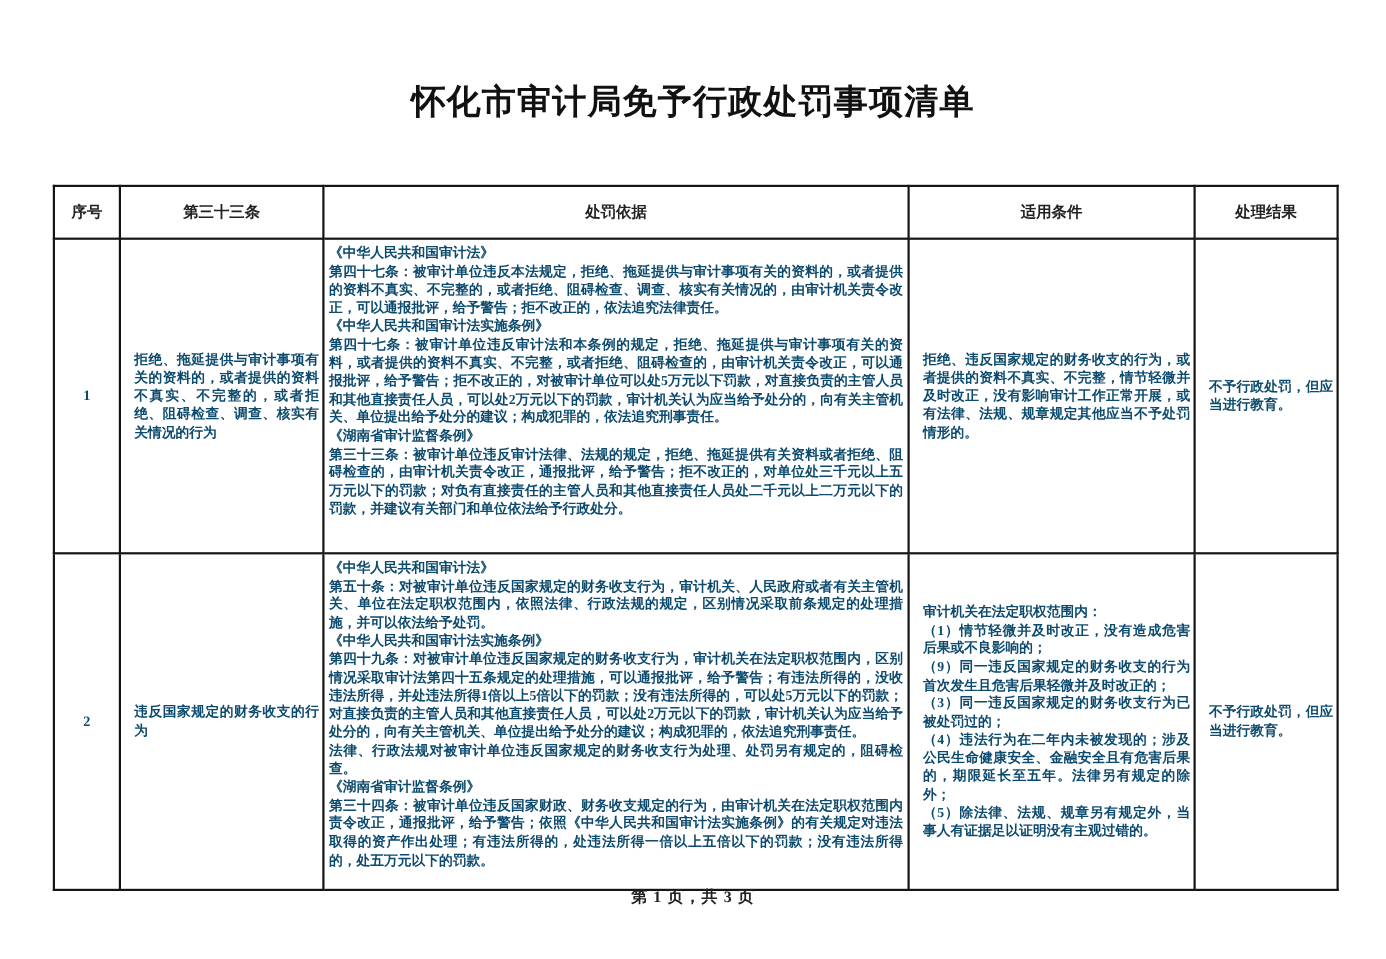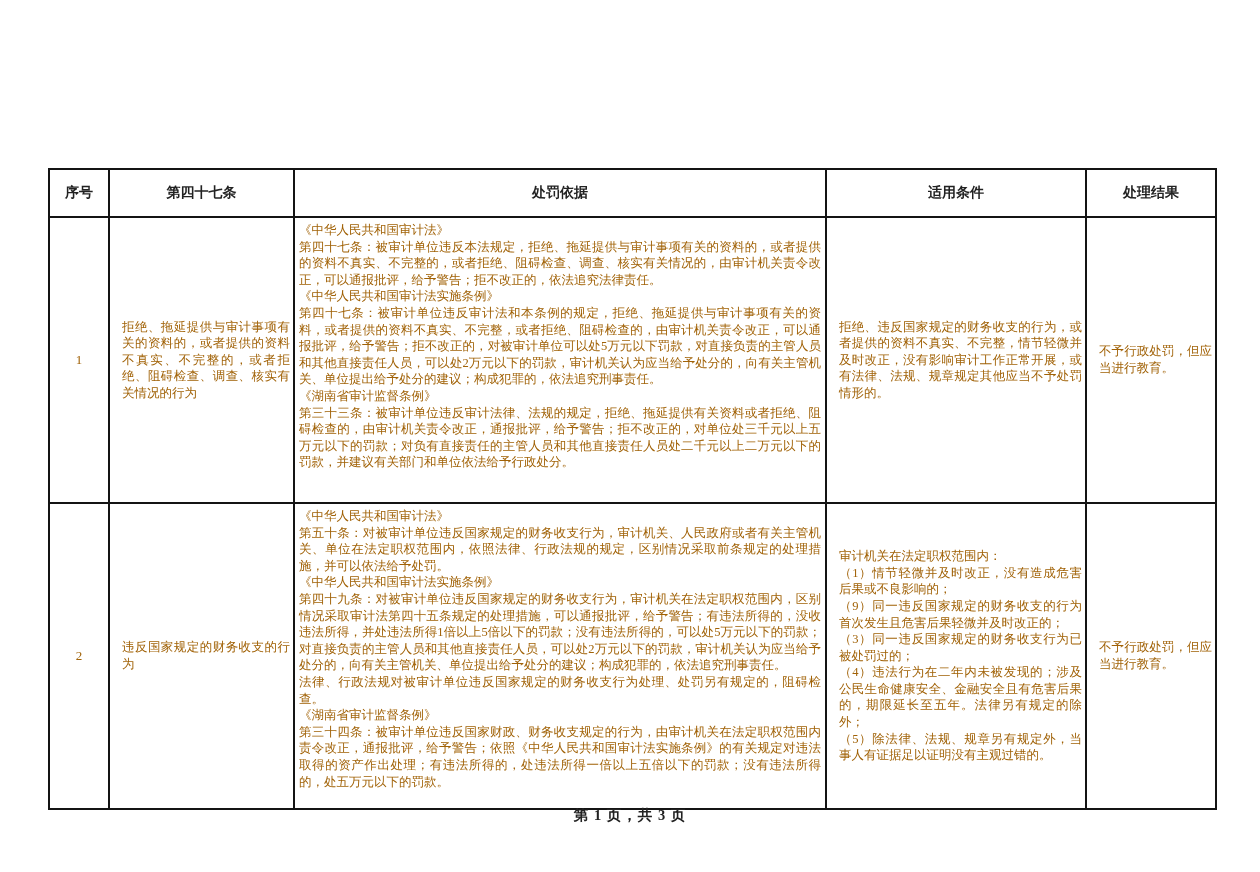--- a/index.html
+++ b/index.html
@@ -45,21 +45,22 @@
     text-align: center;
     vertical-align: middle;
     padding: 2px;
     color: #222;
   }
   .main-table td {
     font-size: 12.5px;
     line-height: 16.6px;
     padding: 2px 3px;
     vertical-align: middle;
-    color: #a16207;
+    color: #0c4a6e;
+    font-weight: bold;
   }
   .row-1 td { height: 286px; }
   .row-2 td { height: 306px; }
   td.c-index { text-align: center; font-size: 13px; }
   td.c-violation, td.c-condition, td.c-result {
     text-align: justify;
     padding-left: 12px;
   }
   td.c-basis {
     vertical-align: top;
@@ -79,33 +80,34 @@
     color: #222;
     letter-spacing: 1px;
     font-weight: bold;
   }
 </style>
 </head>
 <body>
 
 <div class="page">
 
+  <h1 class="doc-title">怀化市审计局免予行政处罚事项清单</h1>
 
   <table class="main-table">
     <colgroup>
       <col style="width:60px">
       <col style="width:185px">
       <col style="width:532px">
       <col style="width:260px">
       <col style="width:130px">
     </colgroup>
     <thead>
       <tr>
         <th>序号</th>
-        <th>第四十七条</th>
+        <th>第三十三条</th>
         <th>处罚依据</th>
         <th>适用条件</th>
         <th>处理结果</th>
       </tr>
     </thead>
     <tbody>
       <tr class="row-1">
         <td class="c-index">1</td>
         <td class="c-violation">拒绝、拖延提供与审计事项有关的资料的，或者提供的资料不真实、不完整的，或者拒绝、阻碍检查、调查、核实有关情况的行为</td>
         <td class="c-basis">

